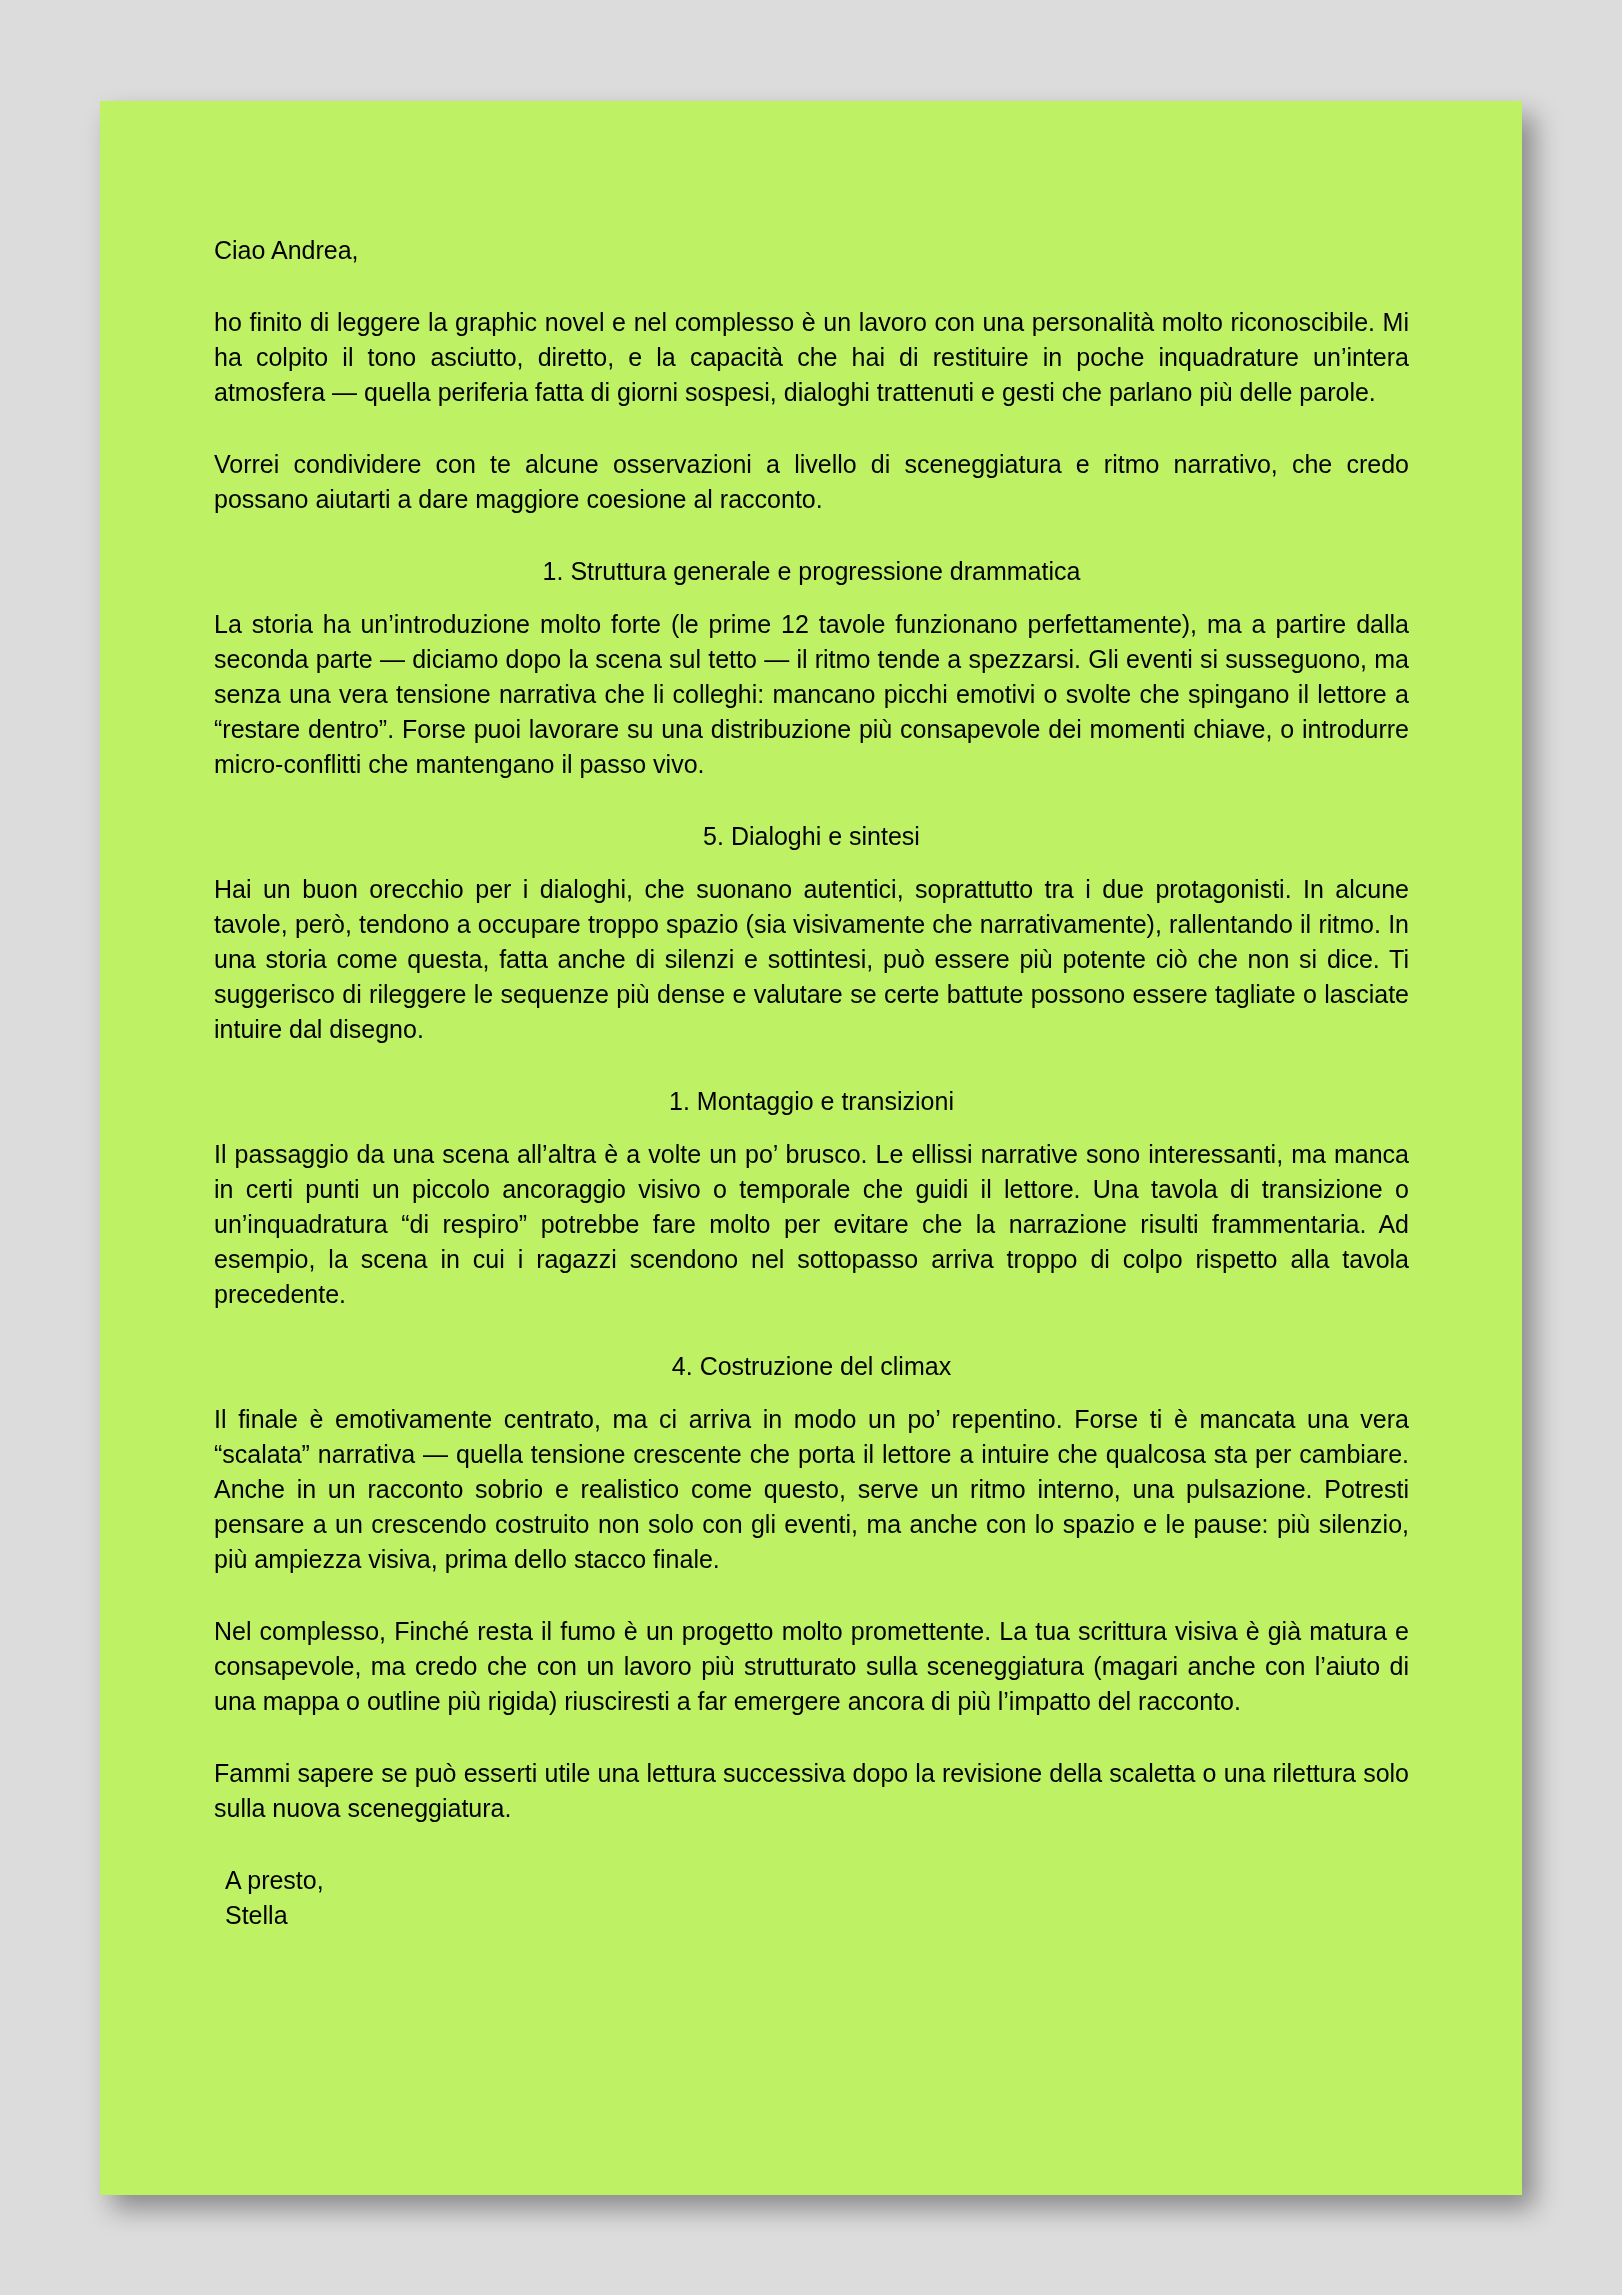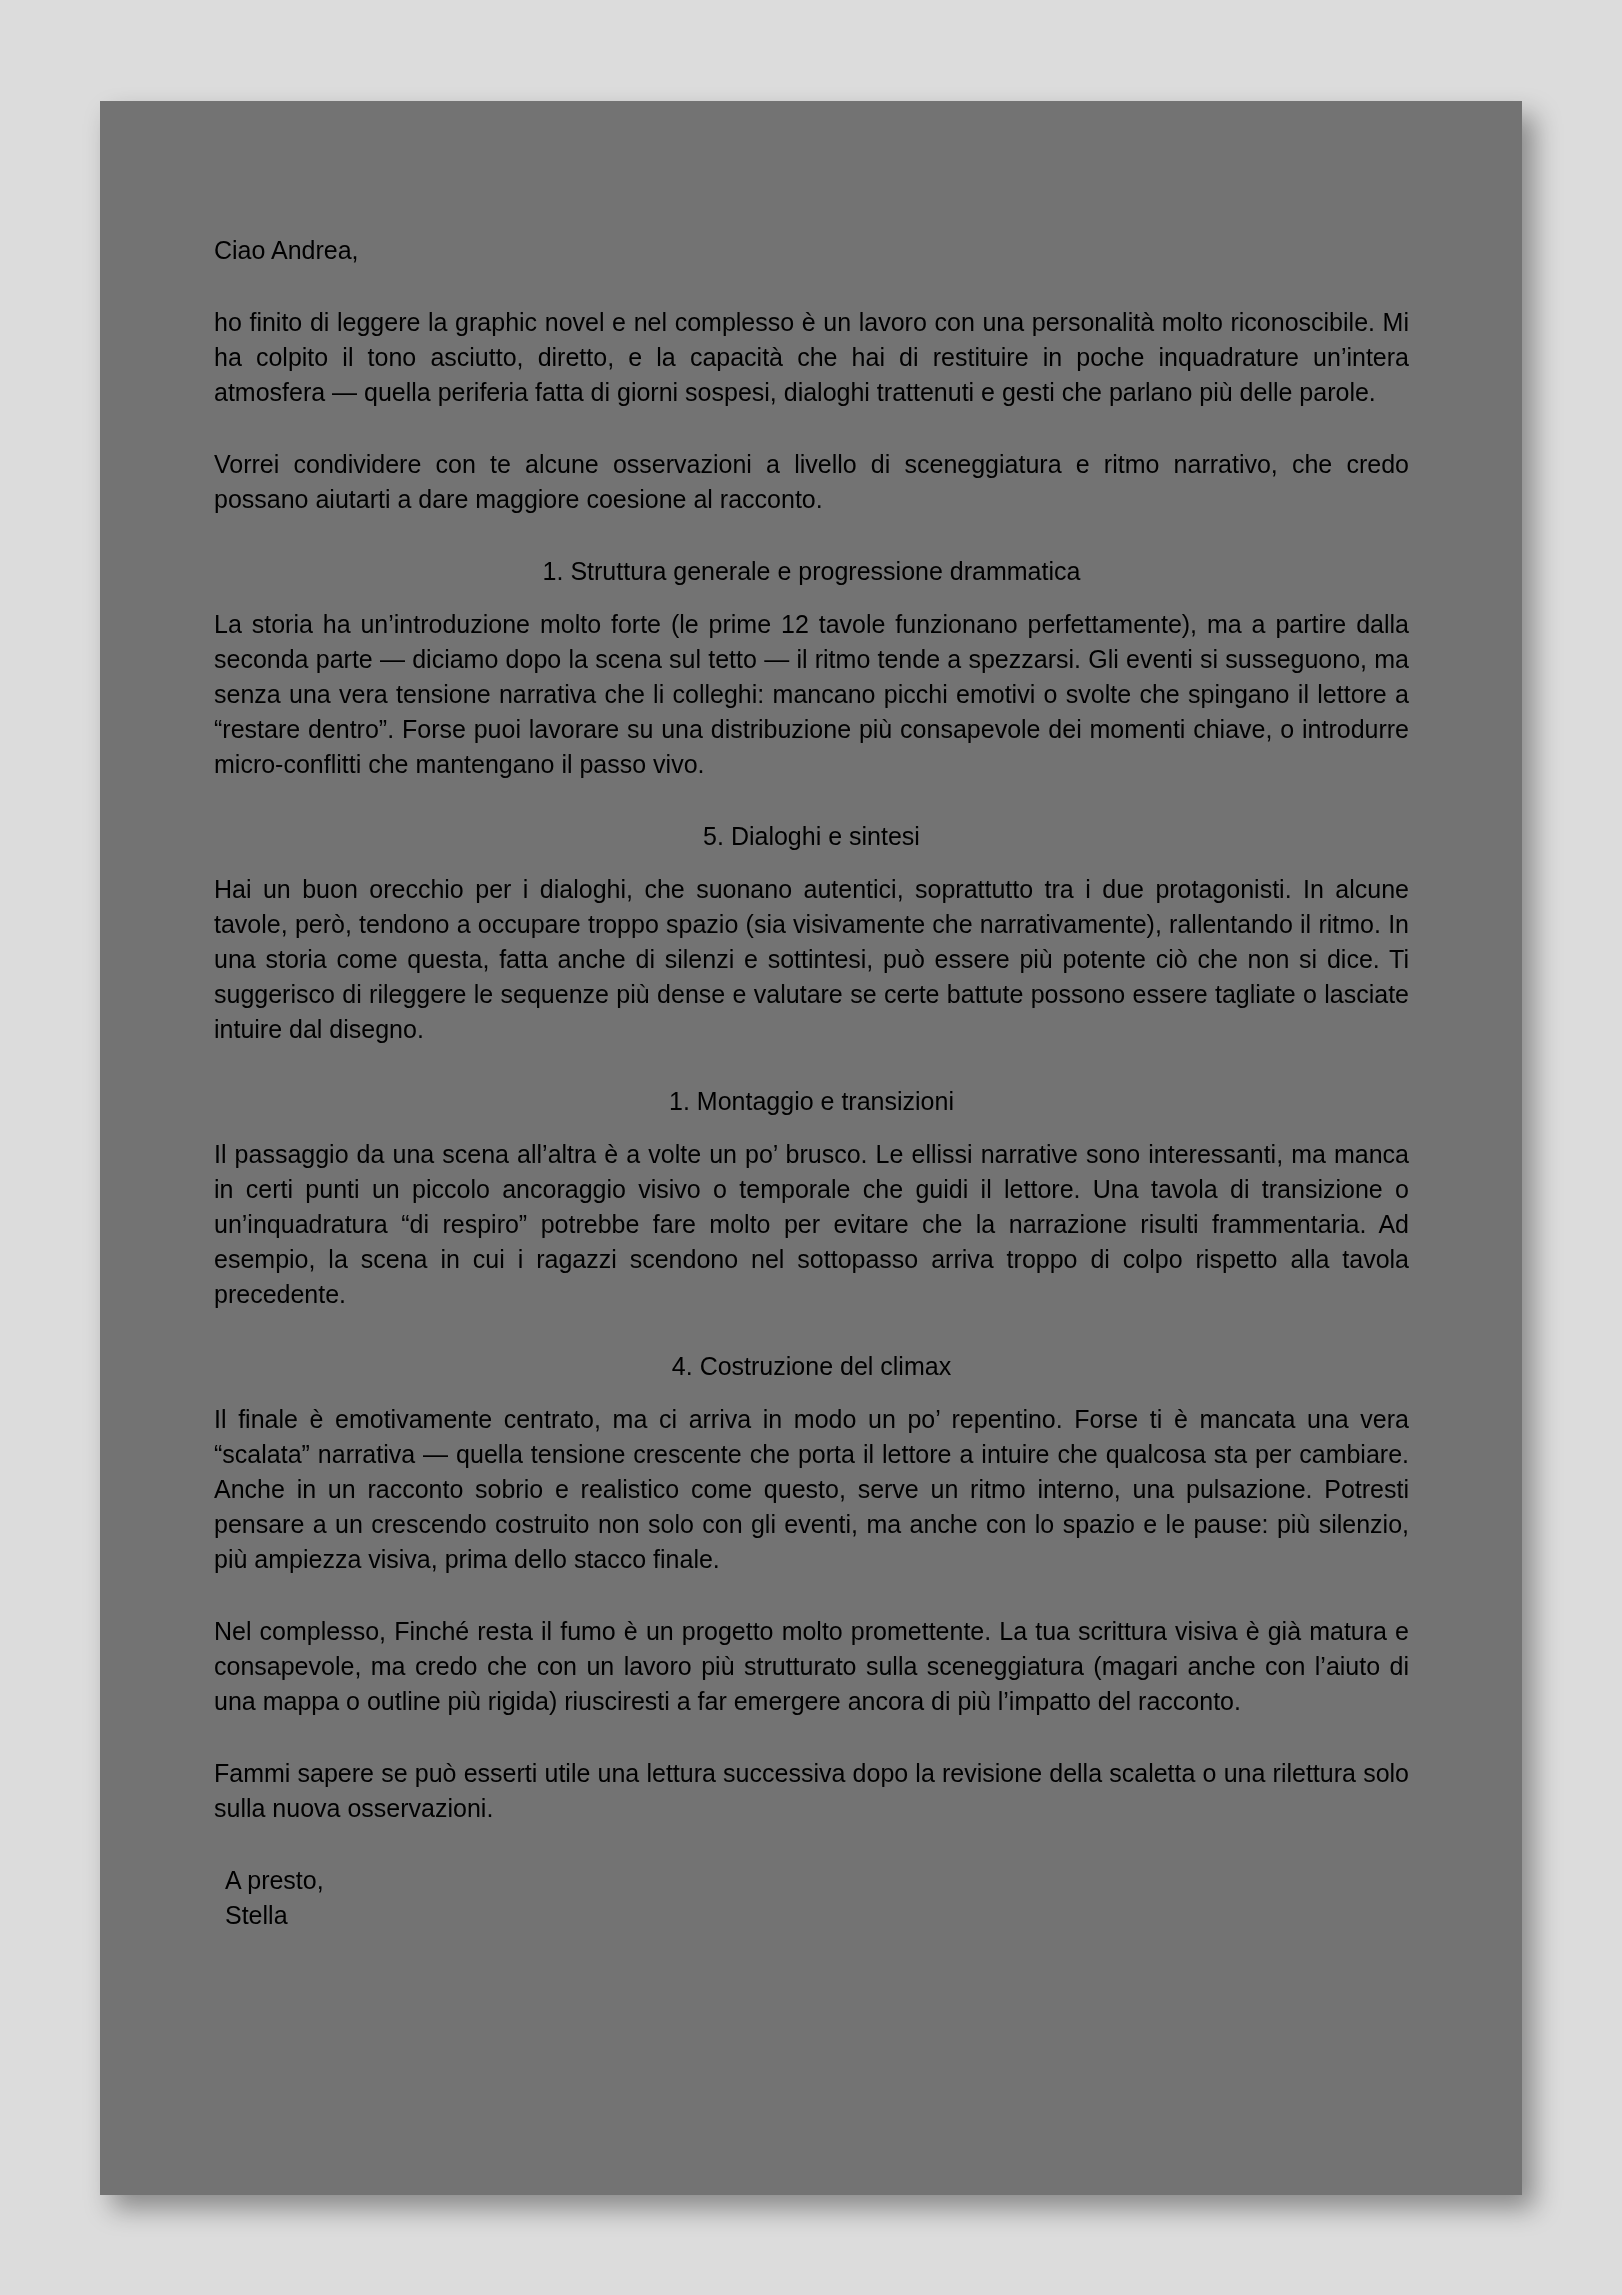--- a/index.html
+++ b/index.html
@@ -12,21 +12,21 @@
     background: #dcdcdc;
     position: relative;
     font-family: "Liberation Sans", "DejaVu Sans", sans-serif;
   }
   .paper {
     position: absolute;
     left: 100px;
     top: 101px;
     width: 1422px;
     height: 2094px;
-    background: #737373;
+    background: #bef264;
     box-shadow: 12px 13.5px 25px rgba(0, 0, 0, 0.38);
     box-sizing: border-box;
     padding: 132px 113px 0 114px;
   }
   .letter {
     font-size: 25px;
     line-height: 35px;
     color: #000000;
   }
   .para {
@@ -75,21 +75,21 @@
       <div class="section-body">Il passaggio da una scena all’altra è a volte un po’ brusco. Le ellissi narrative sono interessanti, ma manca in certi punti un piccolo ancoraggio visivo o temporale che guidi il lettore. Una tavola di transizione o un’inquadratura “di respiro” potrebbe fare molto per evitare che la narrazione risulti frammentaria. Ad esempio, la scena in cui i ragazzi scendono nel sottopasso arriva troppo di colpo rispetto alla tavola precedente.</div>
     </div>
 
     <div class="para section">
       <div class="section-title">4. Costruzione del climax</div>
       <div class="section-body">Il finale è emotivamente centrato, ma ci arriva in modo un po’ repentino. Forse ti è mancata una vera “scalata” narrativa — quella tensione crescente che porta il lettore a intuire che qualcosa sta per cambiare. Anche in un racconto sobrio e realistico come questo, serve un ritmo interno, una pulsazione. Potresti pensare a un crescendo costruito non solo con gli eventi, ma anche con lo spazio e le pause: più silenzio, più ampiezza visiva, prima dello stacco finale.</div>
     </div>
 
     <div class="para">Nel complesso, Finché resta il fumo è un progetto molto promettente. La tua scrittura visiva è già matura e consapevole, ma credo che con un lavoro più strutturato sulla sceneggiatura (magari anche con l’aiuto di una mappa o outline più rigida) riusciresti a far emergere ancora di più l’impatto del racconto.</div>
 
-    <div class="para">Fammi sapere se può esserti utile una lettura successiva dopo la revisione della scaletta o una rilettura solo sulla nuova osservazioni.</div>
+    <div class="para">Fammi sapere se può esserti utile una lettura successiva dopo la revisione della scaletta o una rilettura solo sulla nuova sceneggiatura.</div>
 
     <div class="signoff">
       <div>A presto,</div>
       <div>Stella</div>
     </div>
 
   </div>
 </div>
 
 

